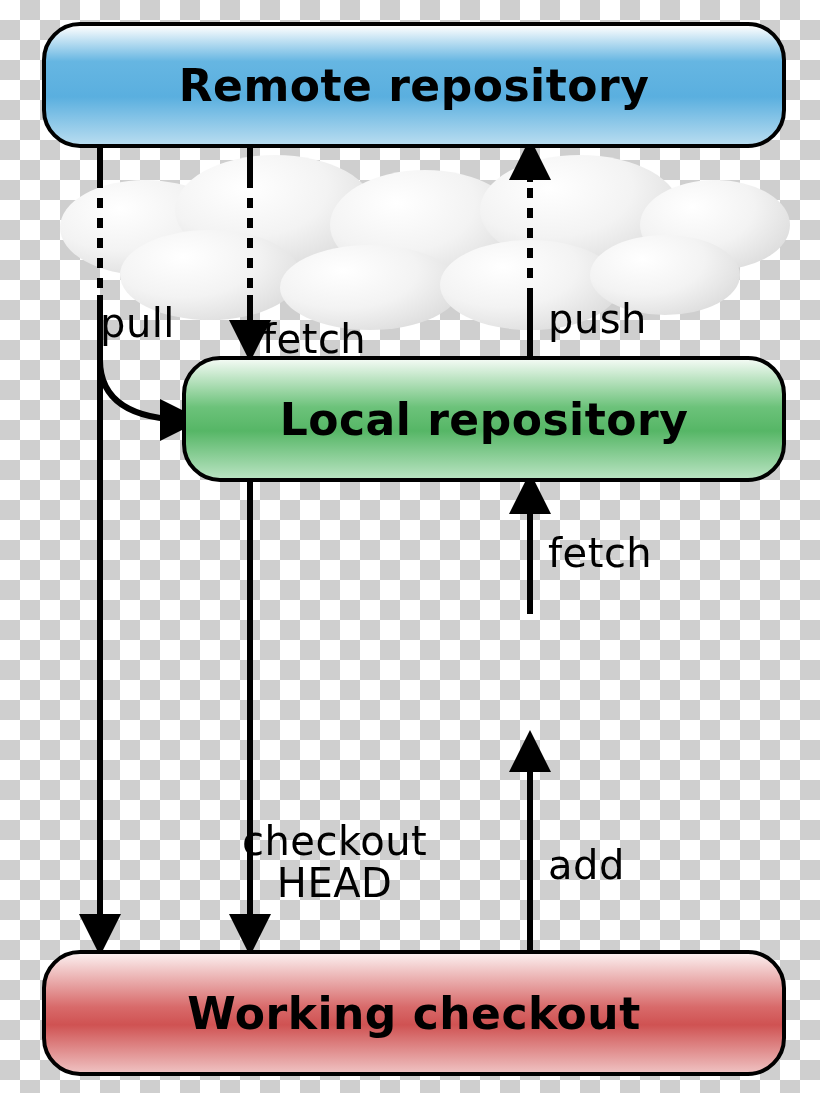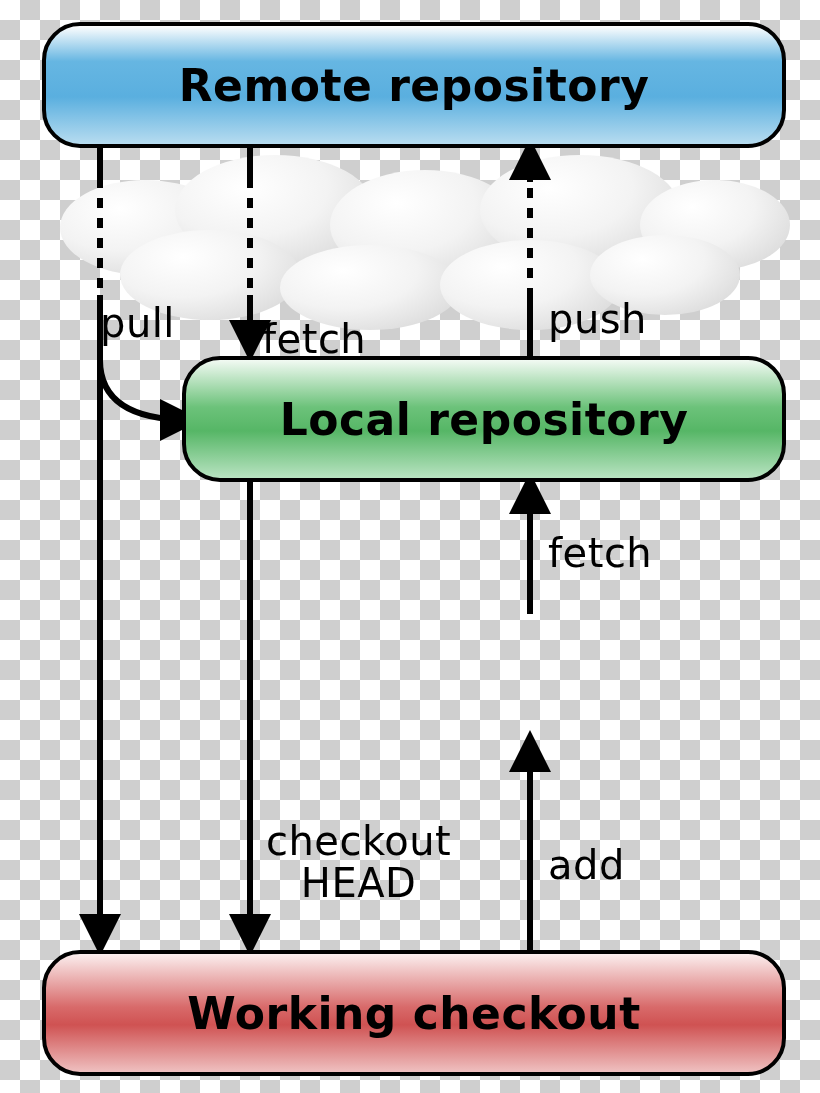--- a/index.html
+++ b/index.html
@@ -134,18 +134,18 @@
       <span>Local repository</span>
     </div>
   <div id="box-working" class="box">
       <span>Working checkout</span>
     </div>
 
   <div class="lbl" style="left:100px; top:300px;">pull</div>
   <div class="lbl" style="left:262px; top:316px;">fetch</div>
   <div class="lbl" style="left:548px; top:296px;">push</div>
   <div class="lbl" style="left:548px; top:530px;">fetch</div>
-  <div class="lbl" style="left:242px; top:820px; text-align:center; line-height:1.05;margin-left:24px;">
+  <div class="lbl" style="left:242px; top:820px; text-align:center; line-height:1.05;">
     <span style="display:block;">checkout</span>
     <span style="display:block;">HEAD</span>
   </div>
   <div class="lbl" style="left:548px; top:842px;">add</div>
 </div>
 
 </body></html>

